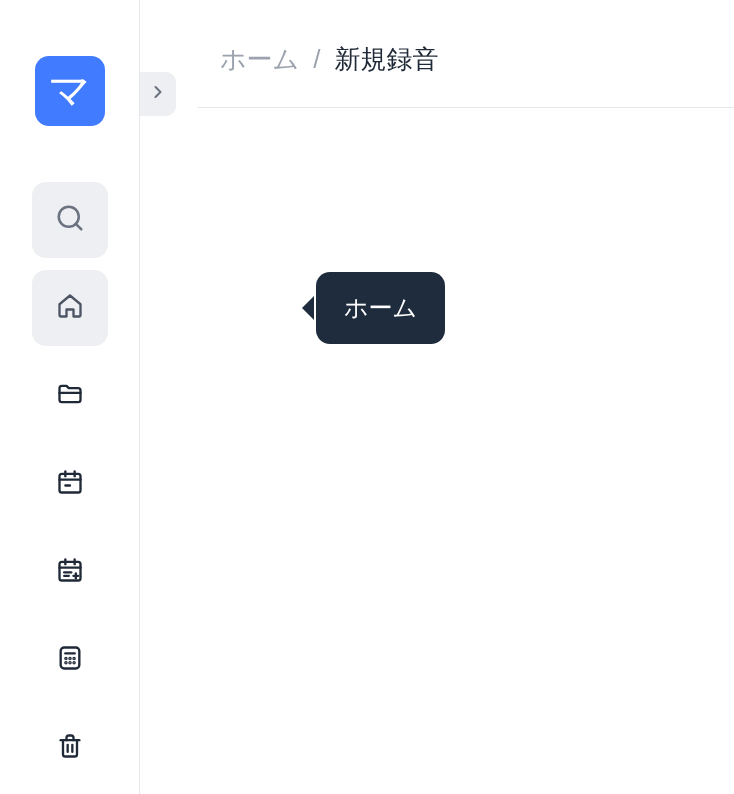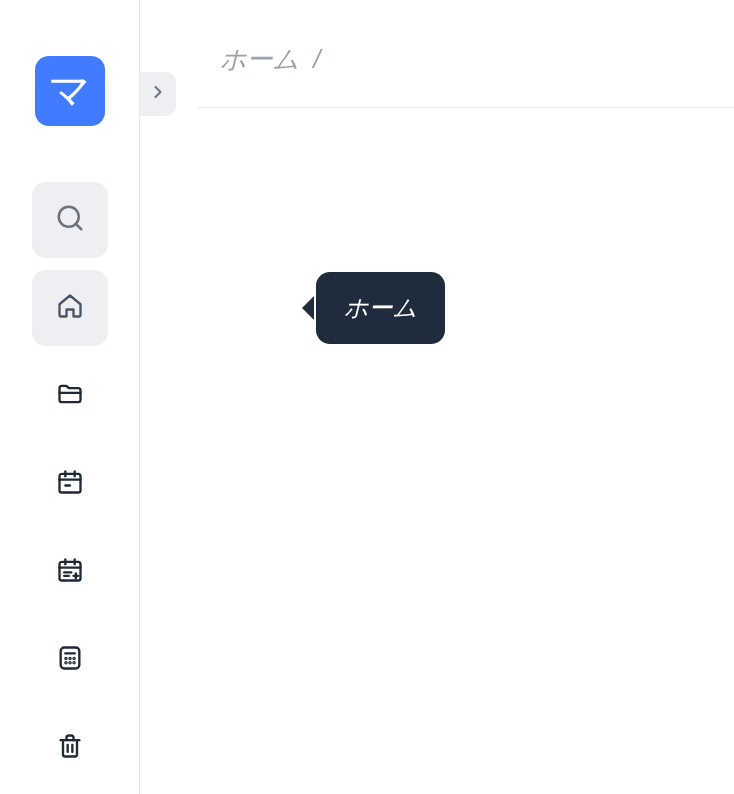--- a/index.html
+++ b/index.html
@@ -4,21 +4,21 @@
   <style>
     * { box-sizing: border-box; margin: 0; padding: 0; }
     html, body { width: 734px; height: 794px; font-family: -apple-system, BlinkMacSystemFont, "Segoe UI", sans-serif; background: #fff; }
     .app { display: flex; height: 100%; }
     .sidebar { width: 140px; height: 100%; border-right: 1px solid #e5e7eb; display: flex; flex-direction: column; align-items: center; padding-top: 56px; gap: 12px; }
     .logo { width: 70px; height: 70px; background: #417bff; border-radius: 14px; display: flex; align-items: center; justify-content: center; color: #fff; font-size: 42px; font-weight: 400; margin-bottom: 44px; }
     .nav-item { width: 76px; height: 76px; border-radius: 14px; display: flex; align-items: center; justify-content: center; color: #1f2937; cursor: pointer; }
     .nav-item.active { background: #eeeff2; }
     .nav-item svg { width: 28px; height: 28px; }
     .nav-item:nth-of-type(2) svg { width: 30px; height: 30px; }
-    .main { flex: 1; position: relative; font-style: italic; }
+    .main { flex: 1; position: relative; }
     .breadcrumb { display: flex; align-items: center; gap: 14px; padding: 42px 0 0 80px; font-size: 26px; }
     .breadcrumb .crumb-link { color: #9ca3af; cursor: pointer; }
     .breadcrumb .sep { color: #9ca3af; }
     .breadcrumb .crumb-current { color: #1f2937; }
     .divider { border-bottom: 1px solid #e5e7eb; margin-top: 30px; margin-left: 58px; }
     .expand-btn { position: absolute; left: 0; top: 72px; width: 36px; height: 44px; background: #eeeff2; border-radius: 0 10px 10px 0; display: flex; align-items: center; justify-content: center; cursor: pointer; color: #6b7280; }
     .expand-btn svg { width: 20px; height: 20px; }
     .tooltip { position: absolute; left: 176px; top: 272px; background: #1f2c3d; color: #fff; padding: 20px 28px; border-radius: 14px; font-size: 24px; }
     .tooltip::before { content: ""; position: absolute; left: -14px; top: 50%; transform: translateY(-50%); border: 12px solid transparent; border-right-color: #1f2c3d; border-left: none; }
   </style>
@@ -117,20 +117,21 @@
       <span>
         <svg viewBox="0 0 24 24" fill="none" stroke="currentColor" stroke-width="2.5" stroke-linecap="round" stroke-linejoin="round">
             <polyline points="9 18 15 12 9 6"></polyline>
           </svg>
       </span>
     </div>
 
     <nav class="breadcrumb">
       <span class="crumb-link">ホーム</span>
       <span class="sep">/</span>
+      <span class="crumb-current">新規録音</span>
     </nav>
     <div class="divider"></div>
 
     <div class="tooltip">
       <span>ホーム</span>
     </div>
   </main>
 </div>
 
 </body></html>

